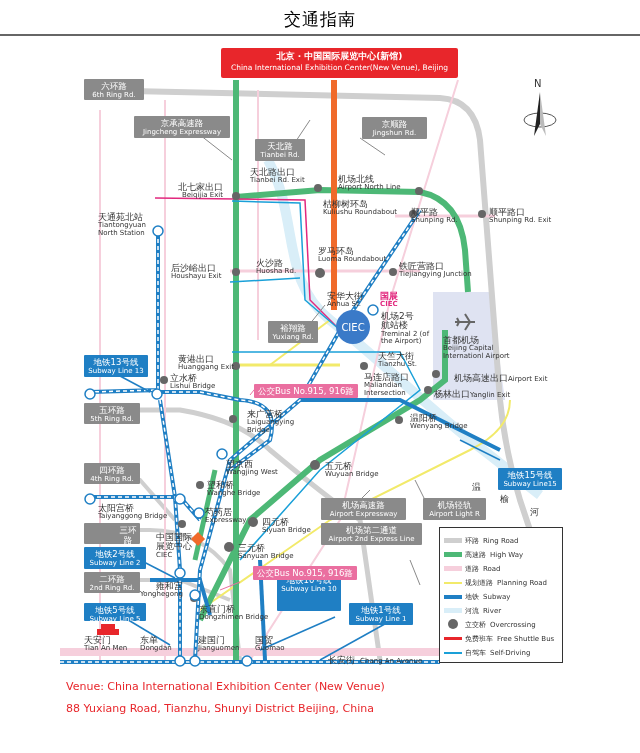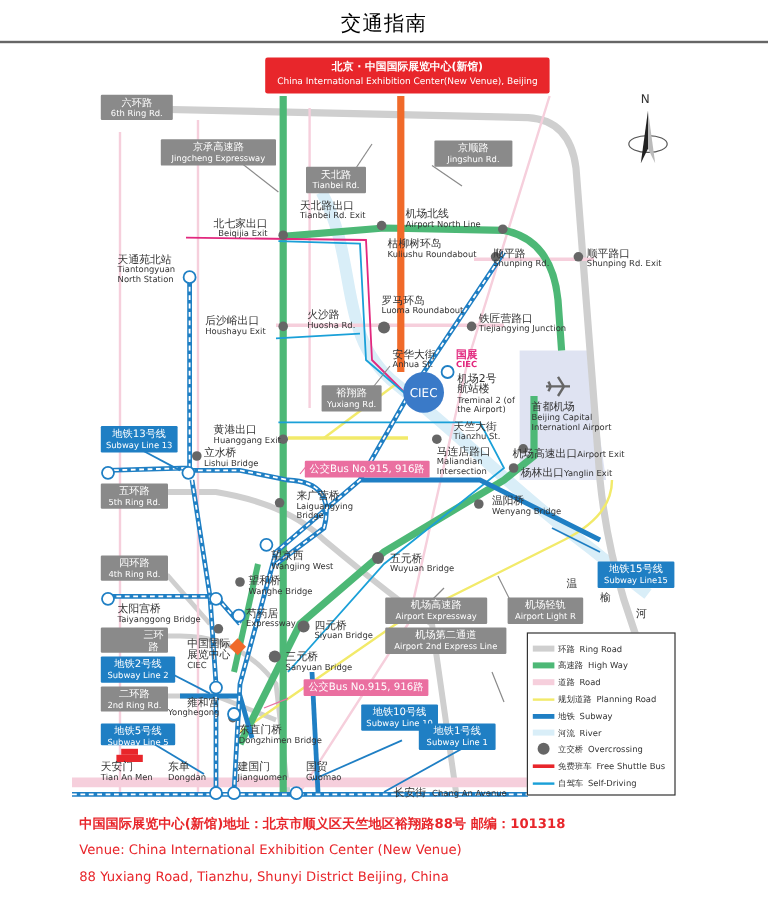--- a/index.html
+++ b/index.html
@@ -231,21 +231,21 @@
     <div class="en">Subway Line 13</div>
   </div>
 <div class="sub-tag" style="left:84px;top:547px;width:62px;height:22px;">
     <div class="cn">地铁2号线</div>
     <div class="en">Subway Line 2</div>
   </div>
 <div class="sub-tag" style="left:84px;top:603px;width:62px;height:18px;">
     <div class="cn">地铁5号线</div>
     <div class="en">Subway Line 5</div>
   </div>
-<div class="sub-tag" style="left:277px;top:587px;width:64px;height:22px;margin-left:24px;">
+<div class="sub-tag" style="left:277px;top:573px;width:64px;height:38px;">
     <div class="cn">地铁10号线</div>
     <div class="en">Subway Line 10</div>
   </div>
 <div class="sub-tag" style="left:349px;top:603px;width:64px;height:22px;">
     <div class="cn">地铁1号线</div>
     <div class="en">Subway Line 1</div>
   </div>
 <div class="sub-tag" style="left:498px;top:468px;width:64px;height:22px;">
     <div class="cn">地铁15号线</div>
     <div class="en">Subway Line15</div>
@@ -323,21 +323,21 @@
     <div class="en">Lishui Bridge</div>
   </div>
 <div class="lbl" style="left:378px;top:352px;">
     <div class="cn">天竺大街</div>
     <div class="en">Tianzhu St.</div>
   </div>
 <div class="lbl" style="left:364px;top:373px;">
     <div class="cn">马连店路口</div>
     <div class="en" style="white-space:normal;width:50px;display:block;">Maliandian Intersection</div>
   </div>
-<div class="lbl" style="left:427px;top:368px;"><span class="cn">机场高速出口</span><span class="en">Airport Exit</span></div>
+<div class="lbl" style="left:454px;top:368px;"><span class="cn">机场高速出口</span><span class="en">Airport Exit</span></div>
 <div class="lbl" style="left:434px;top:384px;"><span class="cn">杨林出口</span><span class="en">Yanglin Exit</span></div>
 <div class="lbl" style="left:410px;top:414px;">
     <div class="cn">温阳桥</div>
     <div class="en">Wenyang Bridge</div>
   </div>
 <div class="lbl" style="left:247px;top:410px;">
     <div class="cn">来广营桥</div>
     <div class="en" style="white-space:normal;width:50px;display:block;">Laiguangying Bridge</div>
   </div>
 <div class="lbl" style="left:226px;top:460px;">
@@ -446,16 +446,15 @@
       <span>Free Shuttle Bus</span>
     </div>
   <div class="legend-row" style="top:118px;text-align:right;">
       <span class="sw" style="background:#1aa0d8;height:2px;"></span>
       <span class="cn">自驾车</span>
       <span>Self-Driving</span>
     </div>
 </div>
 
 <div class="footer">
-  <div class="l1">中国国际展览中心(新馆)地址：北京市顺义区天竺地区裕翔路88号  邮编：101318</div>
   <div>Venue: China International Exhibition Center (New Venue)</div>
   <div>88 Yuxiang Road, Tianzhu, Shunyi District Beijing, China</div>
 </div>
 
 </body></html>

